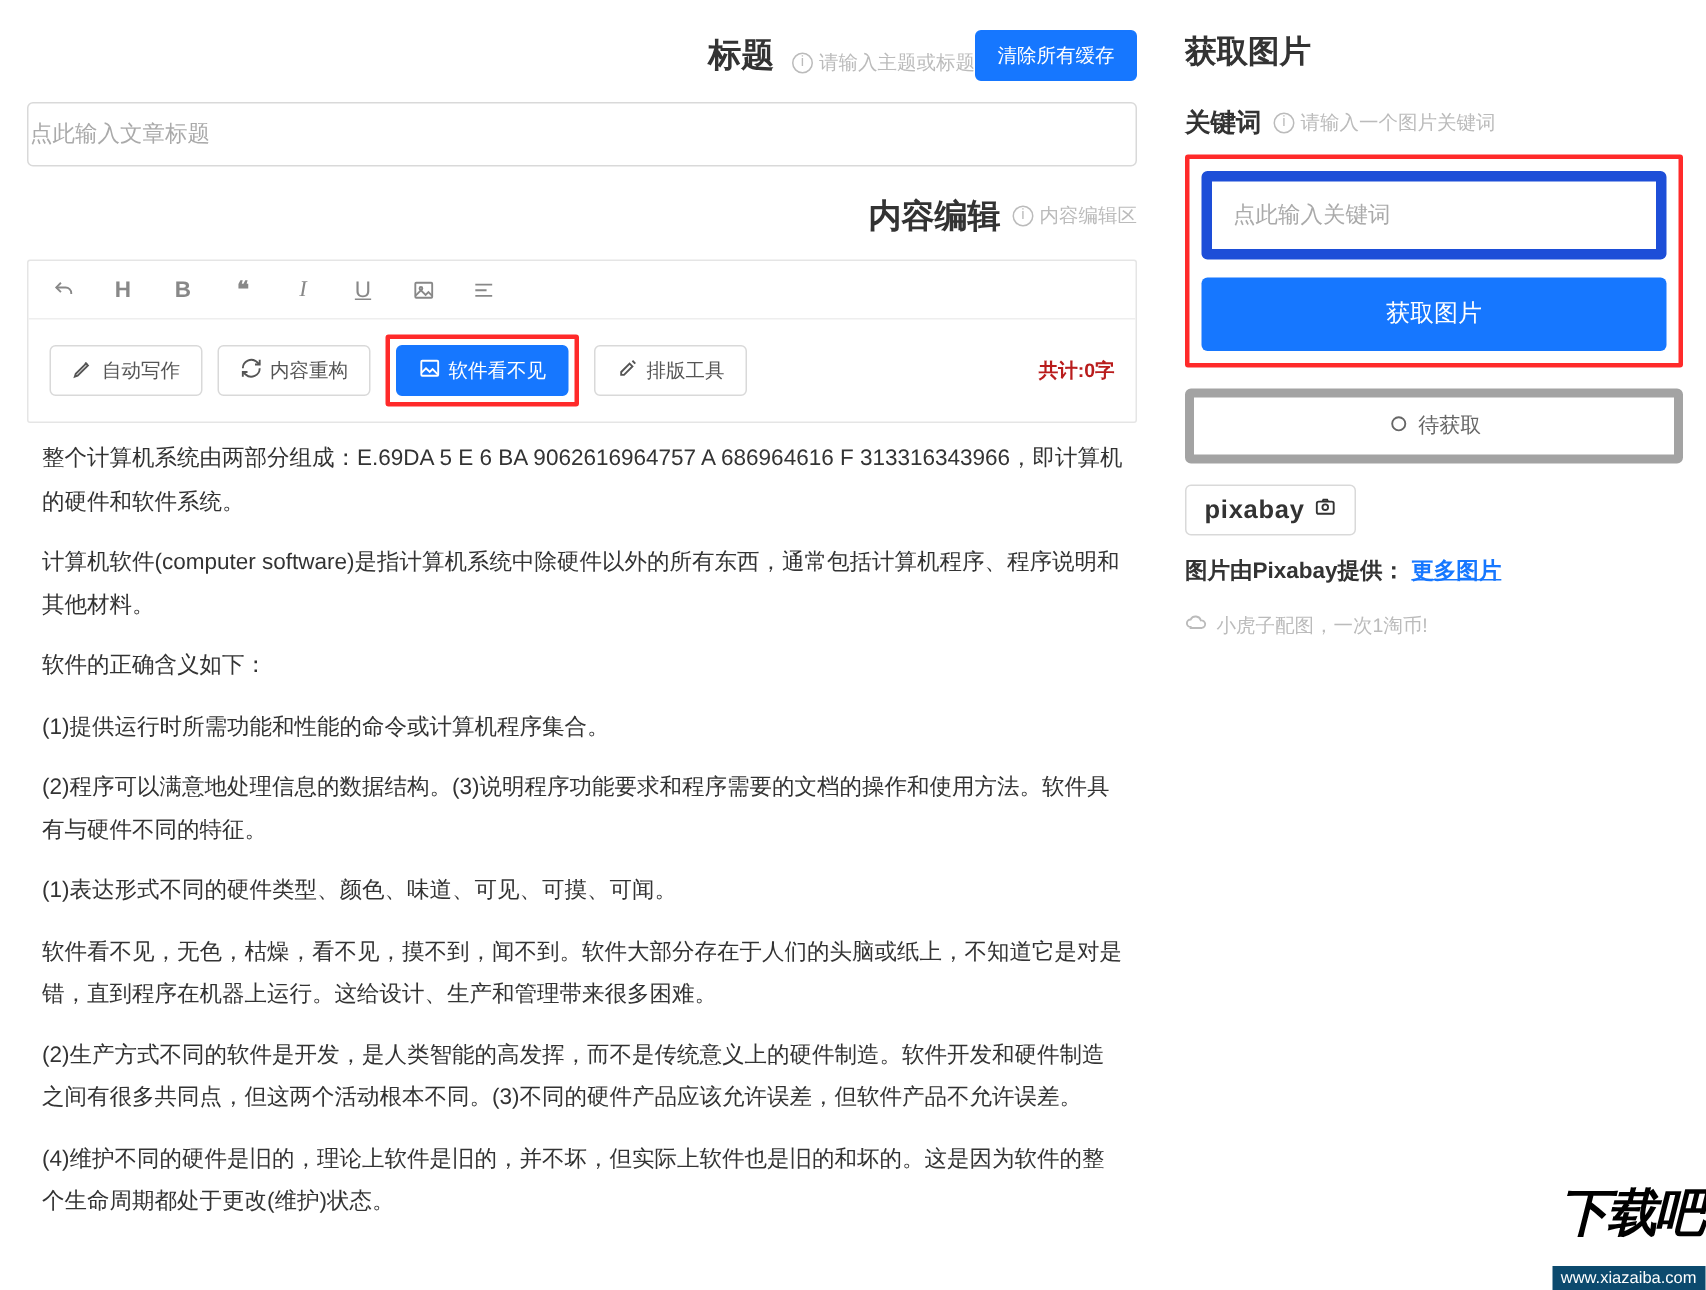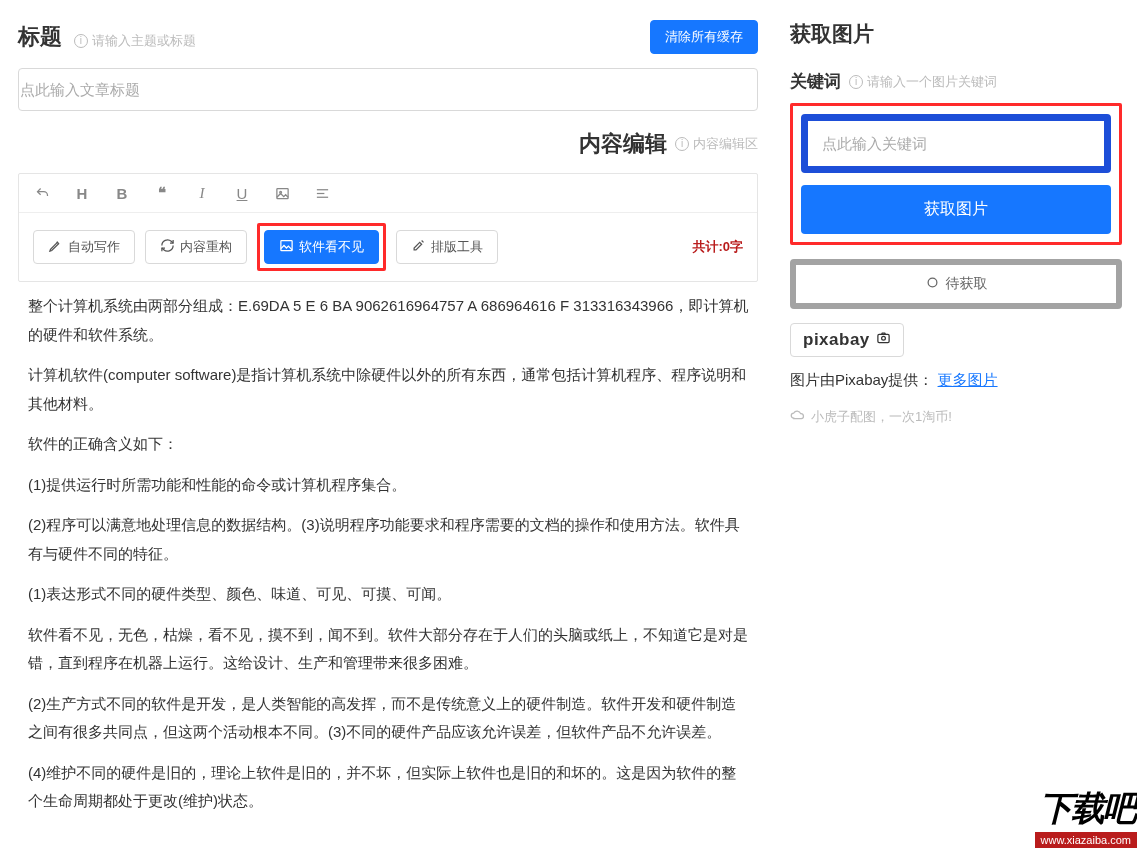--- a/index.html
+++ b/index.html
@@ -41,21 +41,21 @@
 .section-sub .info-circle {
   display: inline-block;
   width: 14px; height: 14px;
   border: 1px solid #bbb;
   border-radius: 50%;
   text-align: center;
   line-height: 12px;
   font-size: 10px;
   margin-right: 4px;
 }
-.header-row { display: flex; justify-content: space-between; align-items: center; }
+.header-row { display: flex; align-items: center; }
 .btn {
   display: inline-flex;
   align-items: center;
   padding: 7px 14px;
   border: 1px solid #d9d9d9;
   border-radius: 4px;
   background: #fff;
   cursor: pointer;
   font-size: 13px;
   color: #555;
@@ -188,20 +188,21 @@
   border-radius: 4px;
   padding: 6px 12px;
   font-weight: 600;
   font-size: 17px;
   margin-top: 14px;
   letter-spacing: 0.5px;
 }
 .provided-by {
   margin-top: 14px;
   font-size: 15px;
+  font-weight: bold;
 }
 .provided-by a {
   color: #1677ff;
   text-decoration: underline;
 }
 .footer-note {
   margin-top: 18px;
   color: #bbb;
   font-size: 13px;
   display: flex;
@@ -225,22 +226,22 @@
   font-size: 34px;
   font-weight: 900;
   font-style: italic;
   color: #000;
   letter-spacing: -2px;
   text-shadow: 2px 0 #fff, -2px 0 #fff, 0 2px #fff, 0 -2px #fff;
 }
 .watermark .url {
   position: absolute;
   right: 0;
-  bottom: 12px;
-  background: #b91c1c;
+  bottom: 0;
+  background: #0c4a6e;
   color: #fff;
   font-size: 11px;
   padding: 2px 6px;
 }
 
 
 svg { width: 15px; height: 15px; }
 </style>
 </head>
 <body>

